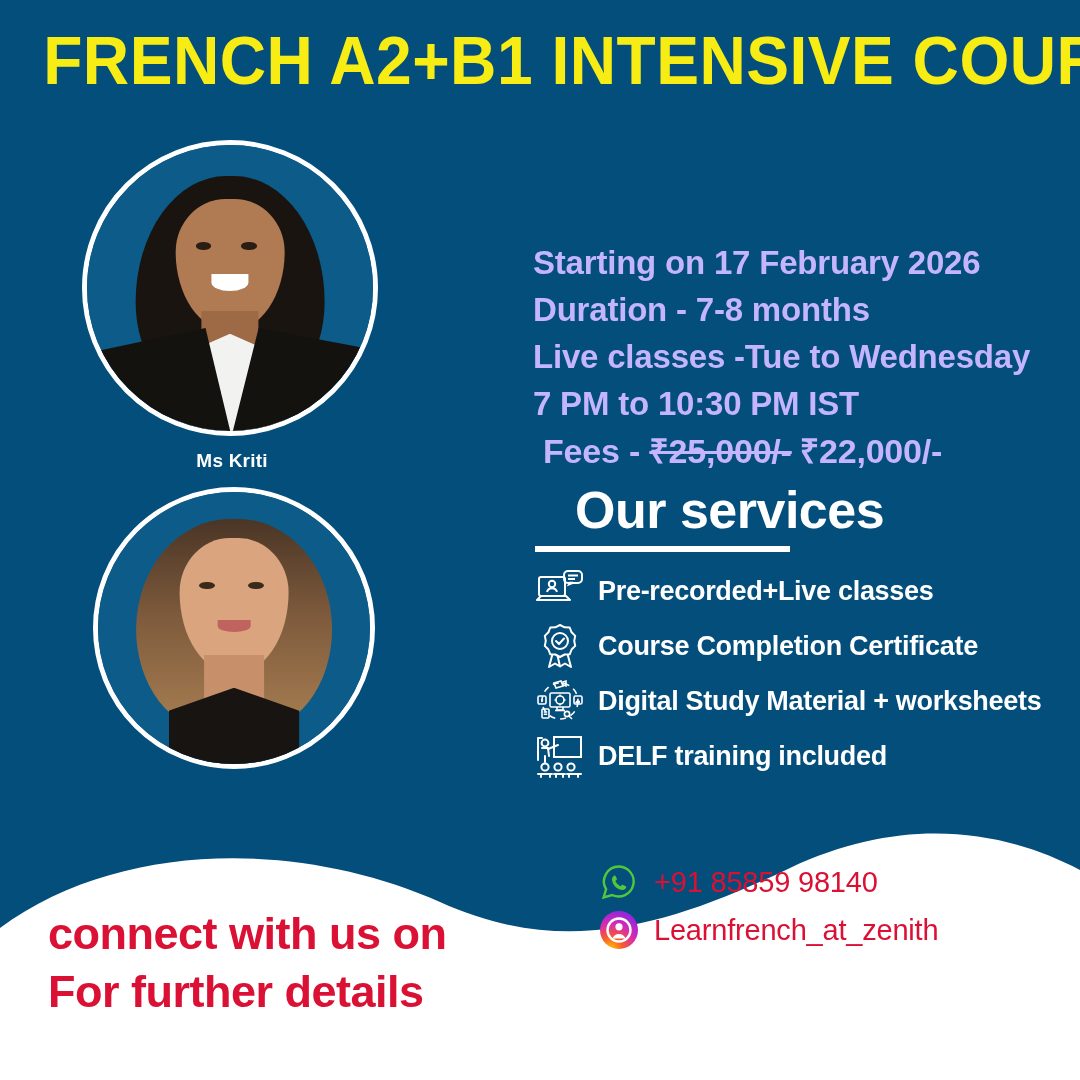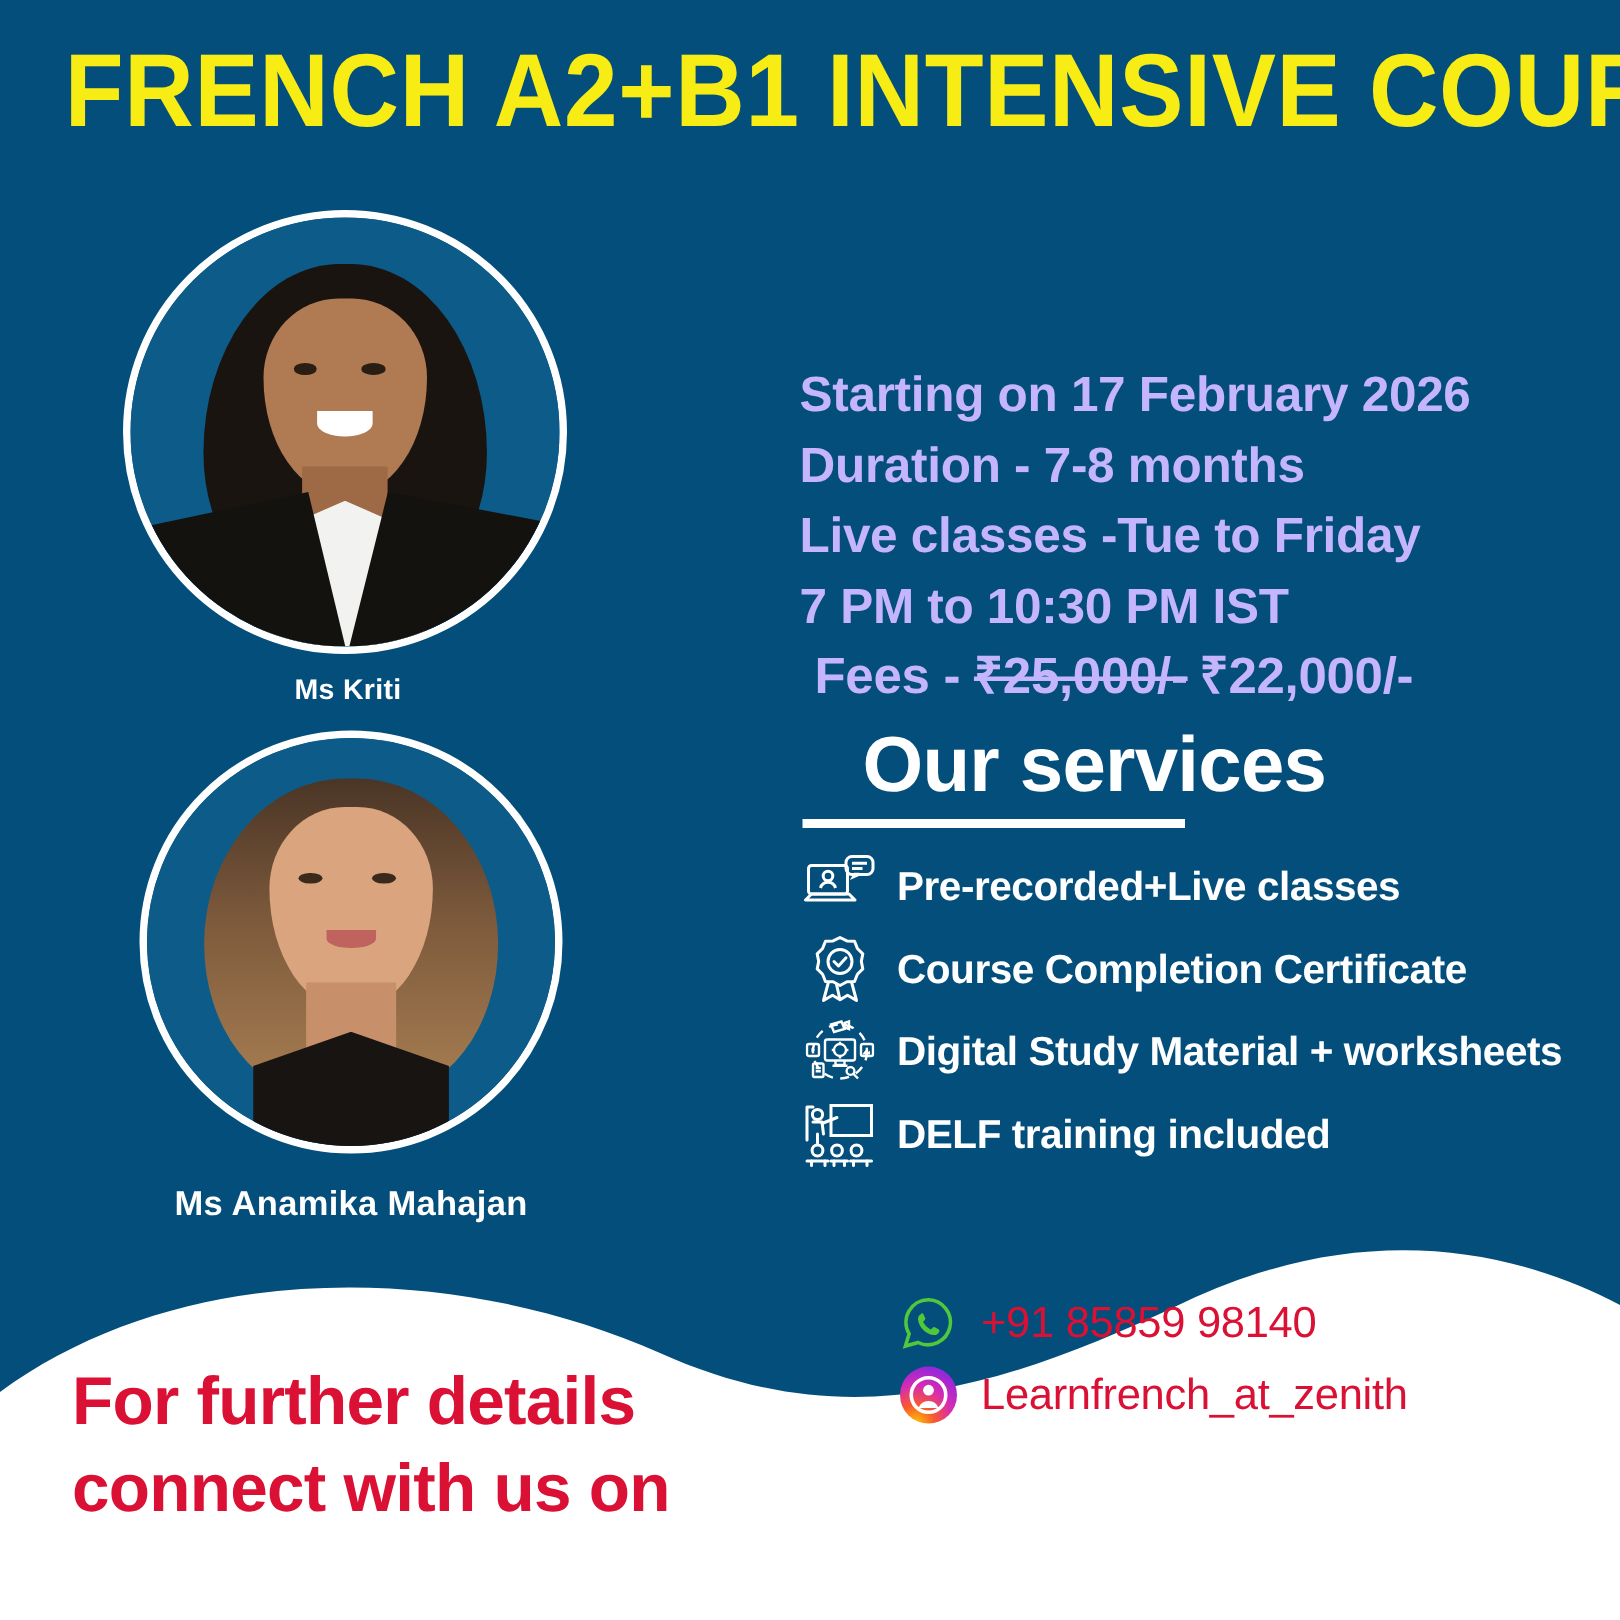--- a/index.html
+++ b/index.html
@@ -319,27 +319,26 @@
         <div class="p-bg"></div>
         <div class="hair"></div>
         <div class="face"></div>
         <div class="eye l"></div>
         <div class="eye r"></div>
         <div class="smile"></div>
         <div class="neck"></div>
         <div class="top"></div>
       </div>
     </div>
-    <div class="photo-caption">Ms Anamika  Mahajan</div>
   </div>
 
   <div class="details">
     <div class="detail-line">Starting on  17  February 2026</div>
     <div class="detail-line">Duration - 7-8 months</div>
-    <div class="detail-line">Live classes -Tue to Friday</div>
+    <div class="detail-line">Live classes -Tue to Wednesday</div>
     <div class="detail-line">7 PM to 10:30 PM IST</div>
     <div class="detail-line fees"><span>Fees - </span><span class="strike">₹25,000/-</span><span class="fee-new">₹22,000/-</span></div>
   </div>
 
   <div class="services">
     <div class="services-title">Our services</div>
     <div class="services-rule"></div>
 
     <div class="service-row">
       <span class="service-icon">
@@ -410,22 +409,22 @@
       </span>
       <span class="service-label">DELF training included</span>
     </div>
   </div>
 
   <svg class="wave" viewBox="0 0 1080 270" preserveAspectRatio="none">
     <path d="M0 118 C 120 30, 300 30, 440 92 C 560 146, 660 120, 790 58 C 900 6, 1000 18, 1080 60 L1080 270 L0 270 Z" fill="#FFFFFF"></path>
   </svg>
 
   <div class="cta">
+    <div>connect with us on</div>
     <div>For further details</div>
-    <div>connect with us on</div>
   </div>
 
   <div class="contacts">
 
     <div class="contact-row">
       <span class="contact-icon">
         <svg width="38" height="38" viewBox="0 0 38 38" fill="none">
           <path d="M19 3.5 a15 15 0 0 0 -12.9 22.7 L3.6 34.4 l8.5 -2.4 A15 15 0 1 0 19 3.5 Z" stroke="#4FC83C" stroke-width="2.4" fill="none"></path>
           <path d="M14.2 12.4 c.5 -.1 1 0 1.3 .6 l1.3 2.6 c.2 .5 .1 1 -.3 1.4 l-.8 .8 c-.2 .2 -.2 .5 -.1 .8 a10 10 0 0 0 4.5 4.5 c.3 .1 .6 .1 .8 -.1 l.9 -.9 c.4 -.4 .9 -.5 1.4 -.2 l2.5 1.3 c.5 .3 .7 .9 .5 1.4 -.6 1.6 -2.2 2.6 -3.9 2.4 -5.2 -.5 -9.8 -5.1 -10.3 -10.3 -.2 -1.7 .8 -3.3 2.4 -3.9 Z" fill="#4FC83C"></path>
         </svg>

